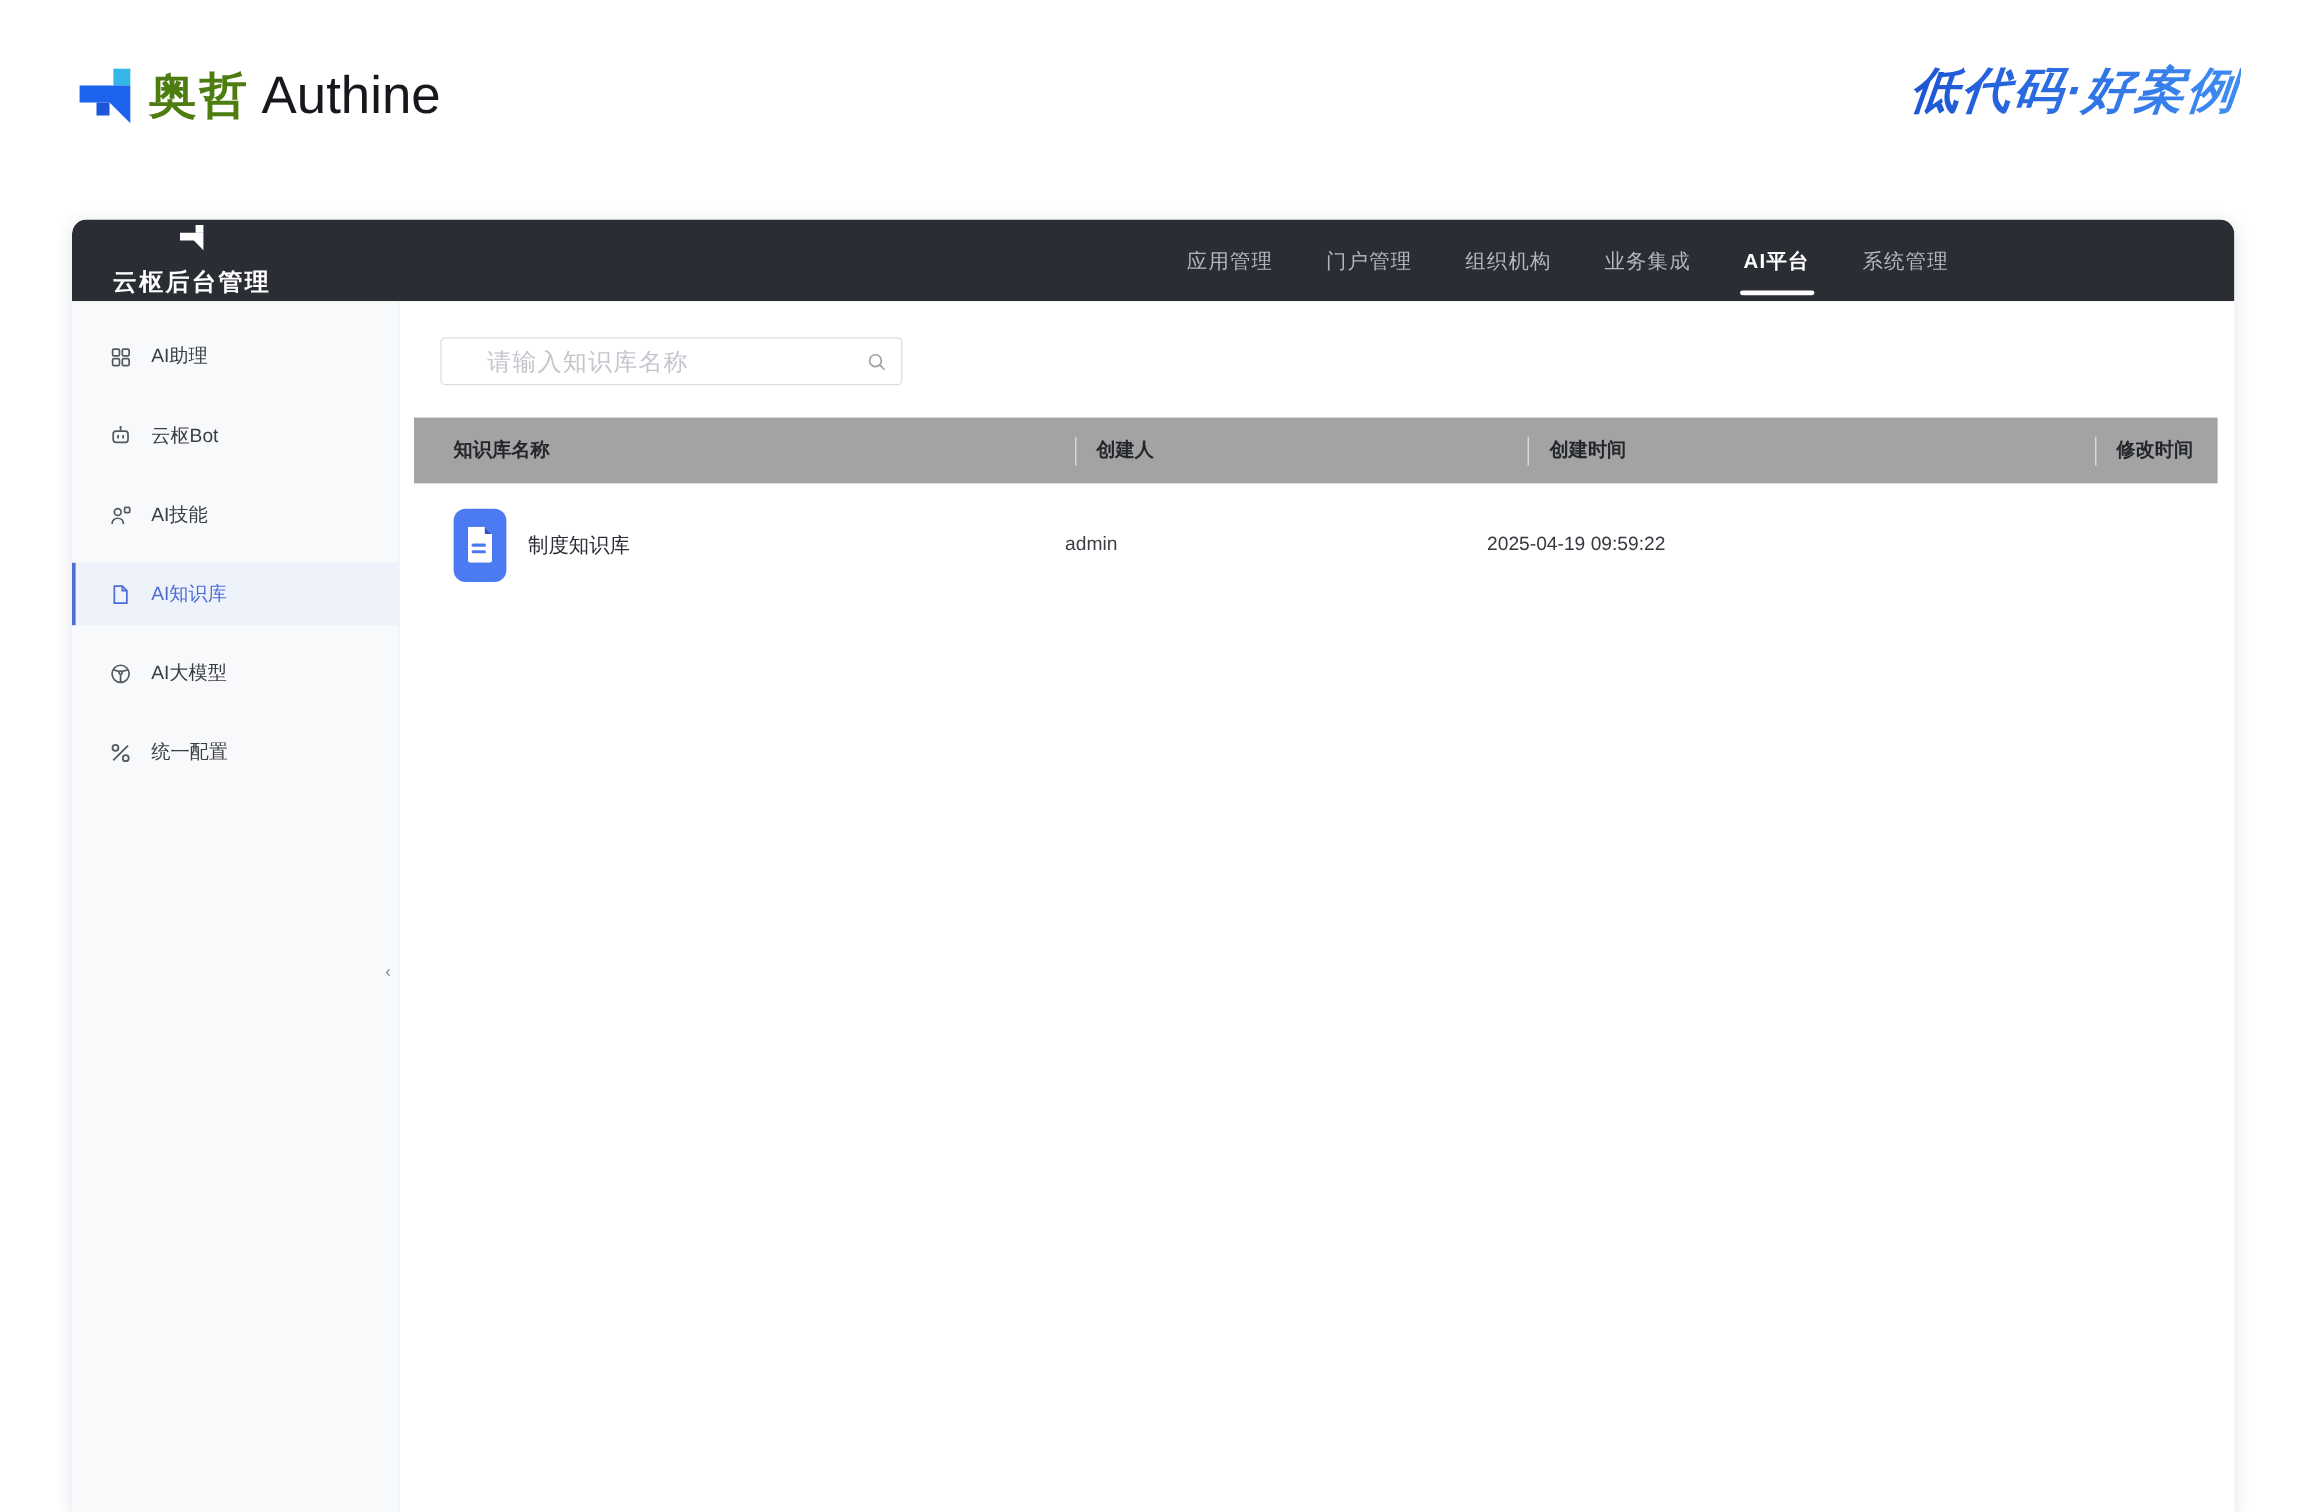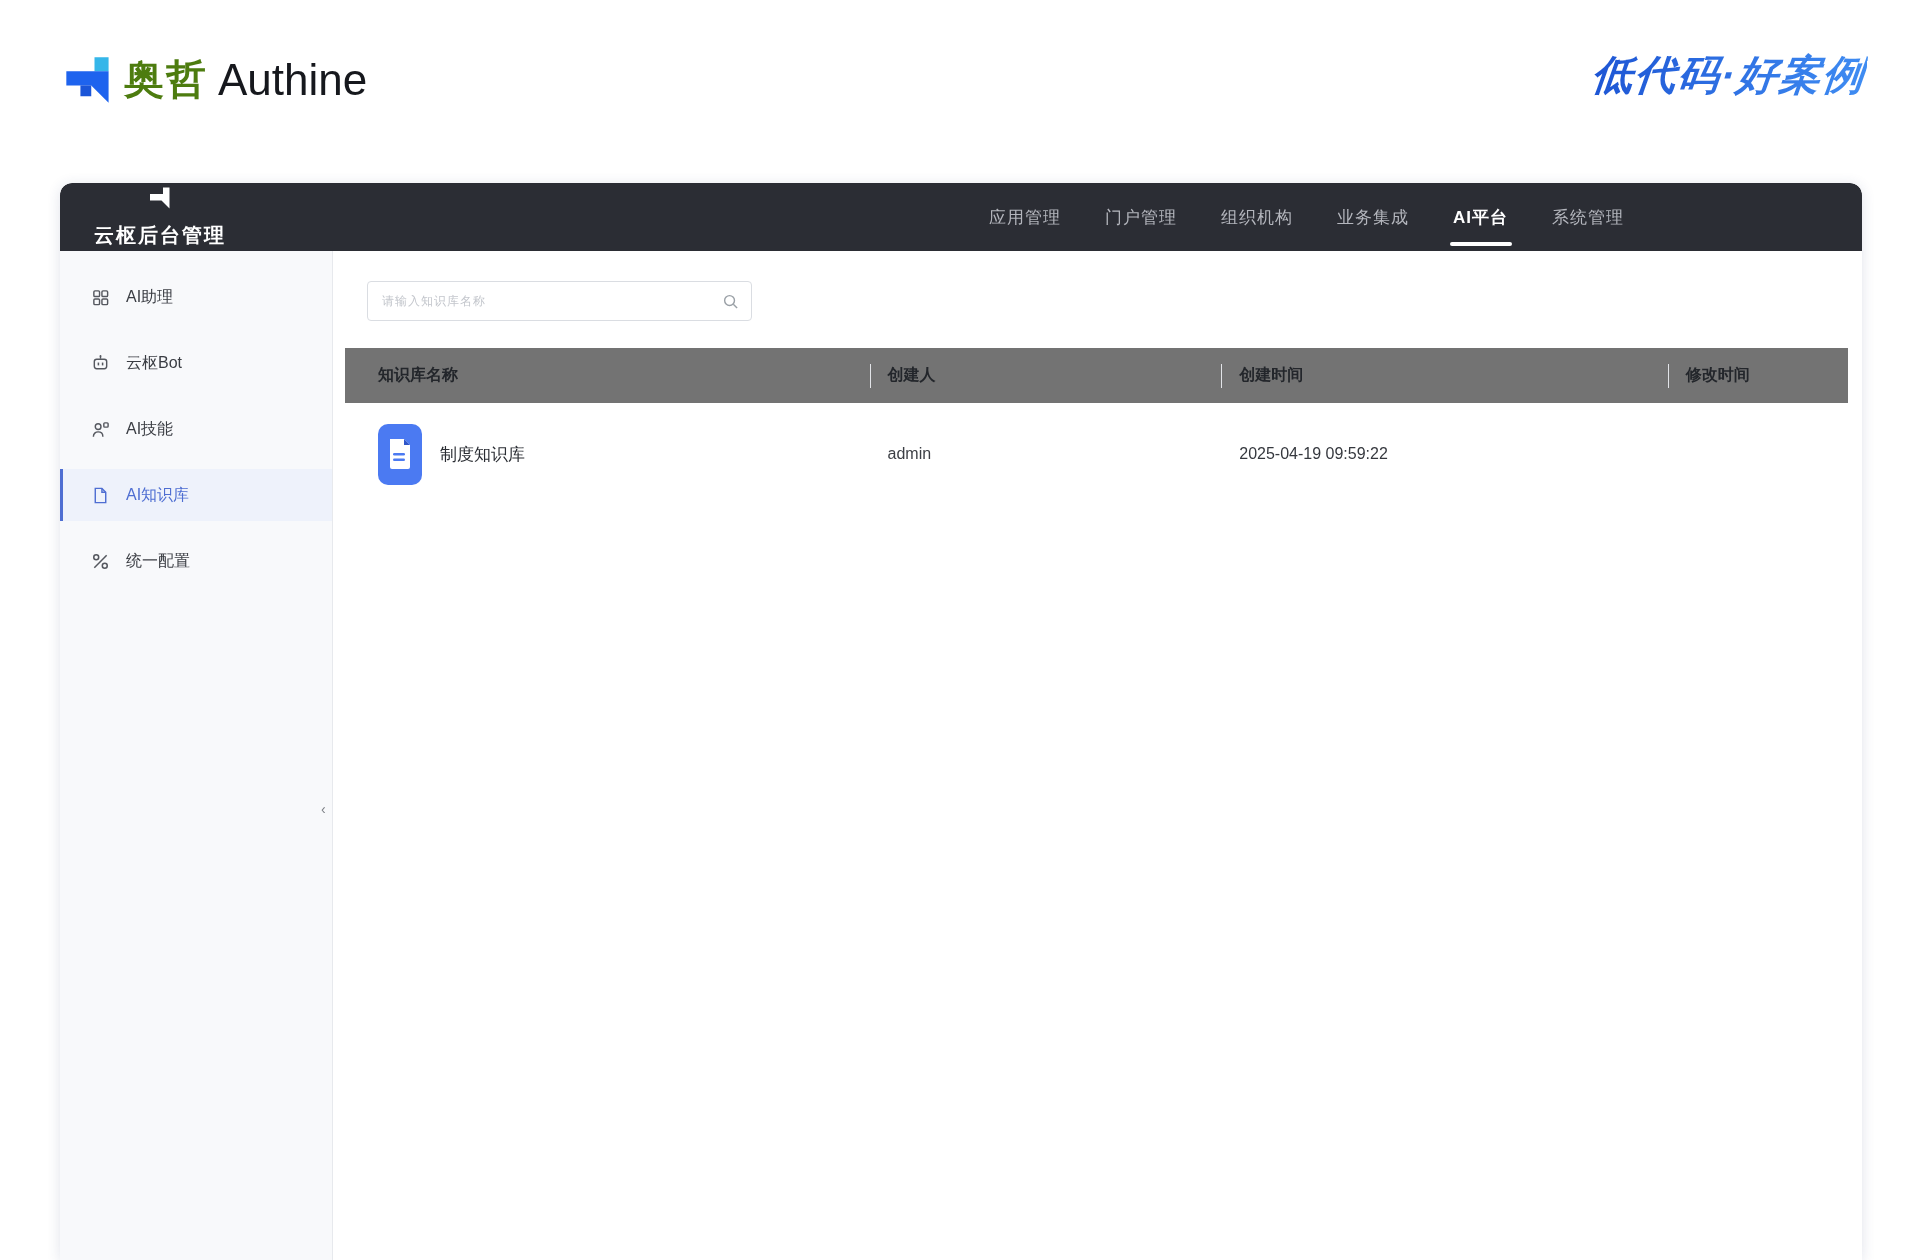--- a/index.html
+++ b/index.html
@@ -48,27 +48,27 @@
   .side-item.active { background:#eef2fb; border-left:3px solid #4e6ed2; color:#4e6ed2; }
   .side-item.active .icn { color:#4e6ed2; }
   .collapse-handle { position:absolute; right:-3px; top:548px; width:14px; height:20px;
     color:#7d8086; font-size:14px; line-height:20px; cursor:pointer; }
 
   
   .content { flex:1; background:#ffffff; position:relative; }
   .search-row { padding:30px 0 0 34px; }
   .search-box { width:385px; height:40px; border:1px solid #dadde2; border-radius:4px;
     display:flex; align-items:center; padding:0 12px 0 14px; background:#fff; }
-  .search-ph { flex:1; font-size:12px; color:#c3c6cc; letter-spacing:1px; }
+  .search-ph { flex:1; font-size:20px; color:#c3c6cc; letter-spacing:1px;margin-left:24px; }
   .search-ic { width:17px; height:17px; color:#9aa0a6; }
 
   
   .table { margin:27px 14px 0 12px; }
   .thead { display:grid; grid-template-columns:34.9% 23.4% 29.7% 12%;
-    height:55px; background:#737373; align-items:center; }
+    height:55px; background:#a3a3a3; align-items:center;gap:26px; }
   .th { position:relative; font-size:16px; font-weight:700; color:#23262b; padding-left:18px; }
   .th.first { padding-left:33px; }
   .th:not(.first)::before { content:""; position:absolute; left:0; top:50%; transform:translateY(-50%);
     width:1px; height:24px; background:#e2e4e8; }
   .trow { display:grid; grid-template-columns:34.9% 23.4% 29.7% 12%;
     height:102px; align-items:center; background:#fff; }
   .td { font-size:16px; color:#3c3f45; padding-left:18px; }
   .cell-name { display:flex; align-items:center; gap:18px; padding-left:33px; }
   .kb-icon { width:44px; height:61px; border-radius:10px; background:#4b7af2;
     display:flex; align-items:center; justify-content:center; flex-shrink:0; }
@@ -146,20 +146,28 @@
         </div>
 
         <div class="side-item active">
           <svg class="icn" viewBox="0 0 20 20" fill="none" stroke="currentColor" stroke-width="1.5">
             <path d="M4.5 2.5 h7 l4 4 v11 h-11 z"></path>
             <path d="M11.5 2.5 v4 h4"></path>
           </svg>
           <span>AI知识库</span>
         </div>
 
+        <div class="side-item">
+          <svg class="icn" viewBox="0 0 20 20" fill="none" stroke="currentColor" stroke-width="1.5">
+            <circle cx="10" cy="10" r="7.5"></circle>
+            <circle cx="10" cy="9" r="1.4"></circle>
+            <path d="M10 10.4 V17.5 M9 8 L3.6 6.5 M11 8 L16.4 6.5"></path>
+          </svg>
+          <span>AI大模型</span>
+        </div>
 
         <div class="side-item">
           <svg class="icn" viewBox="0 0 20 20" fill="none" stroke="currentColor" stroke-width="1.6">
             <circle cx="5.5" cy="5.5" r="2.6"></circle>
             <circle cx="14.5" cy="14.5" r="2.6"></circle>
             <line x1="16.5" y1="3.5" x2="3.5" y2="16.5"></line>
           </svg>
           <span>统一配置</span>
         </div>
 

